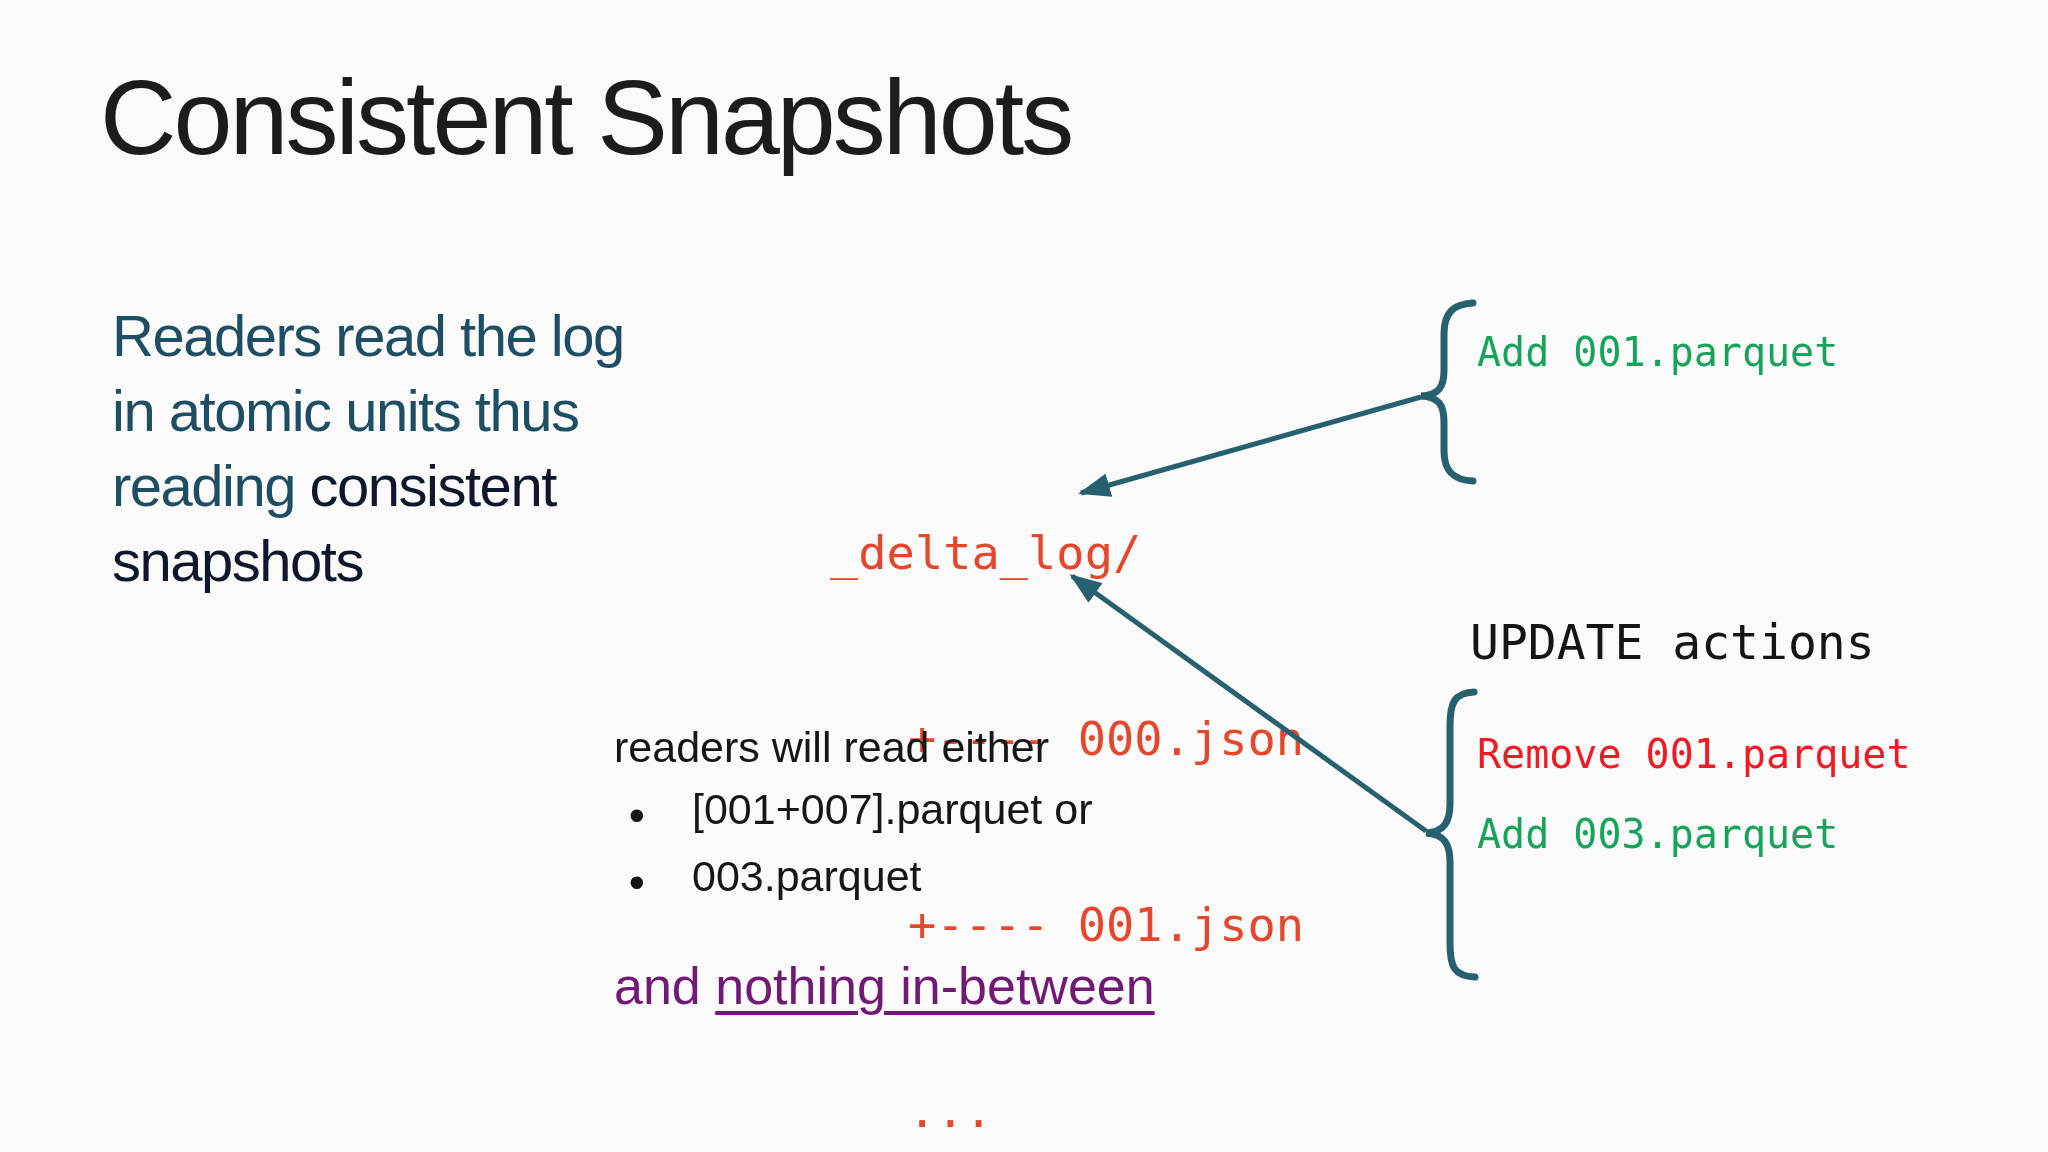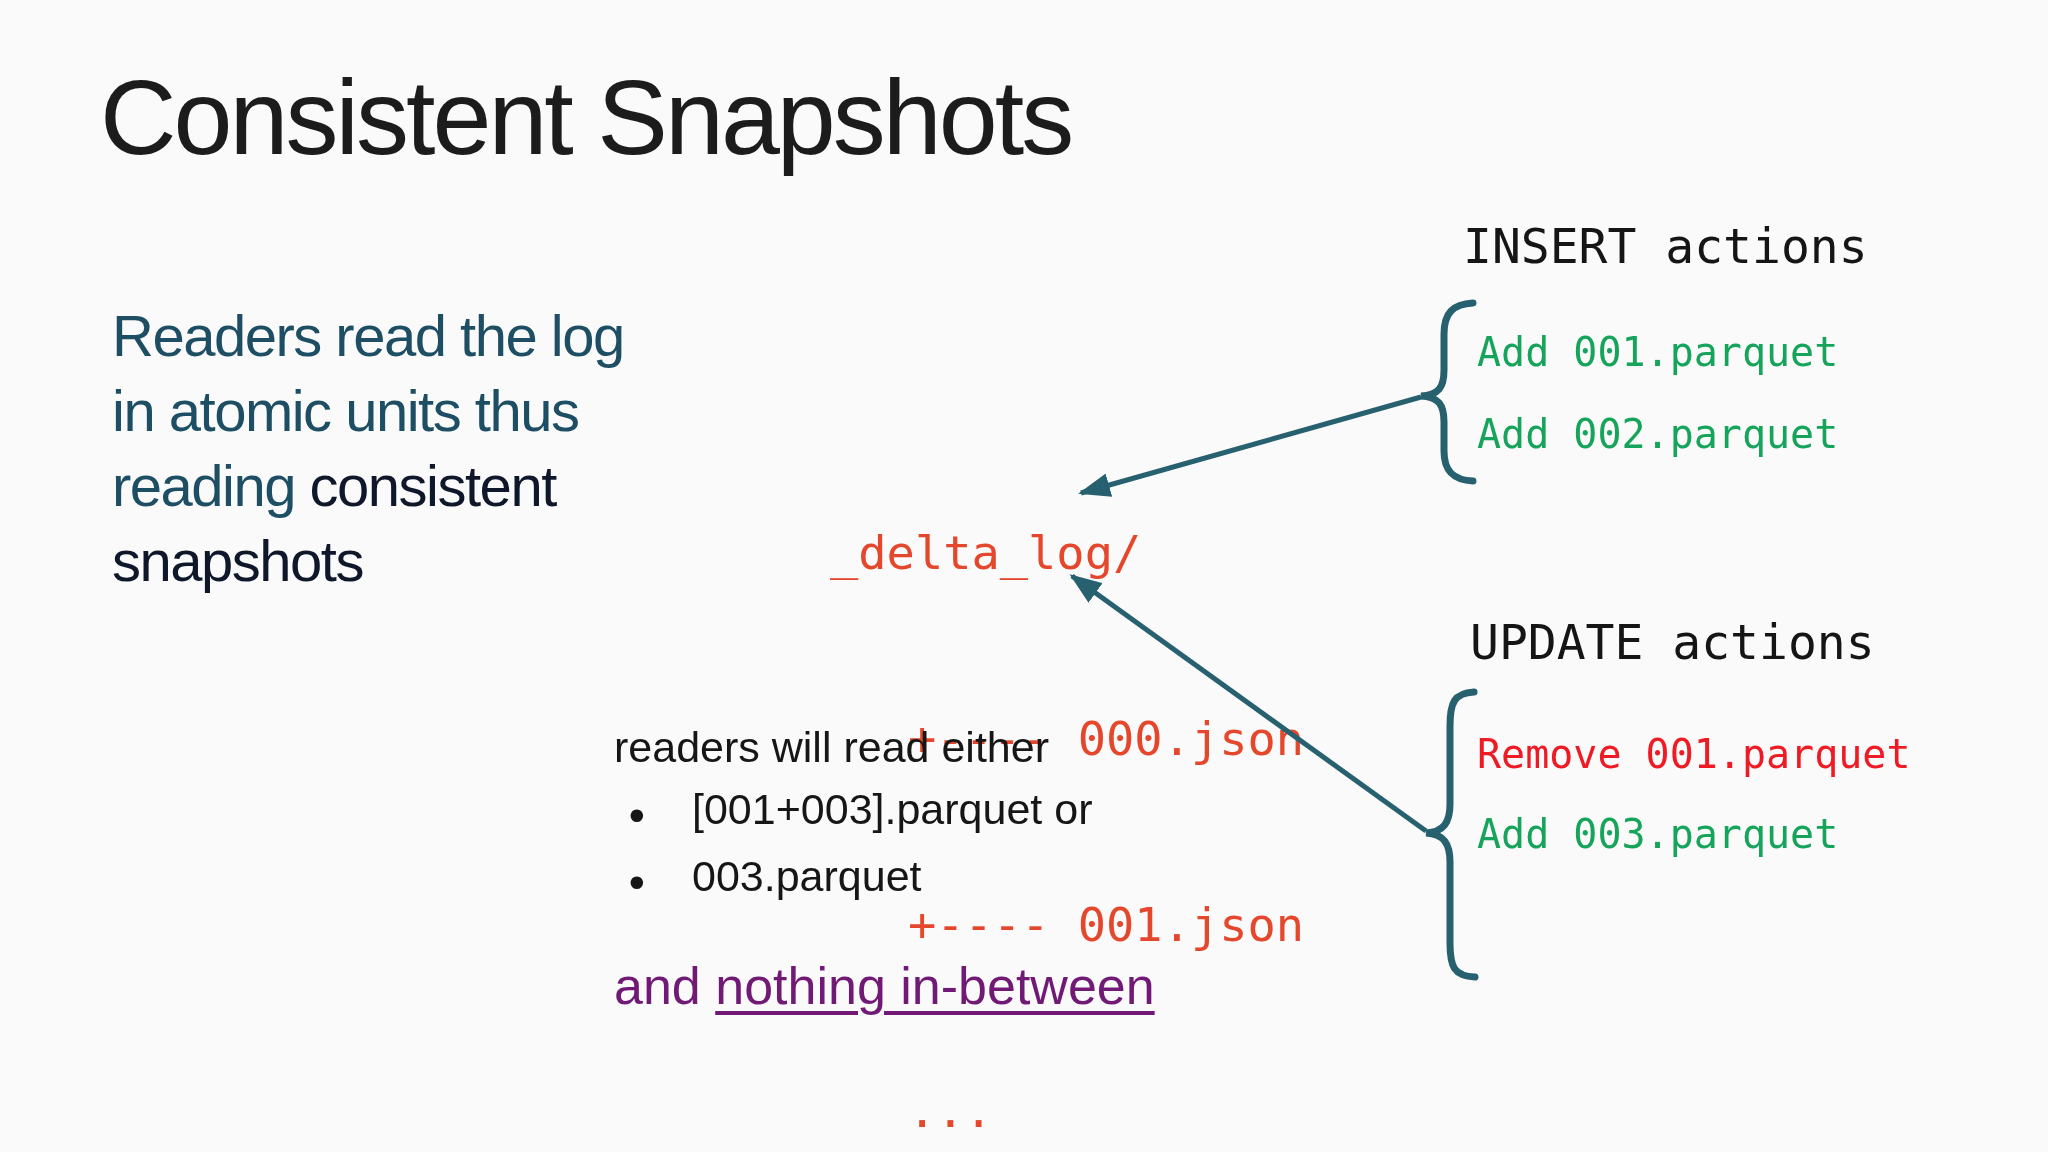--- a/index.html
+++ b/index.html
@@ -117,32 +117,30 @@
 
   <div class="code-block">
     <div class="code-line">_delta_log/</div>
     <div class="code-line indent">+---- 000.json</div>
     <div class="code-line indent">+---- 001.json</div>
     <div class="code-line indent">...</div>
   </div>
 
   <div class="readers-note">
     <div>readers will read either</div>
-    <div><span class="dot">●</span><span>[001+003].parquet or</span></div>
+    <div><span class="dot">●</span><span>[001+007].parquet or</span></div>
     <div><span class="dot">●</span><span>003.parquet</span></div>
   </div>
 
   <div class="nothing-note">
     <span>and </span><span class="underlined">nothing in-between</span>
   </div>
 
-  <div class="group-title insert">INSERT actions</div>
   <div class="action-list insert">
     <div class="action-line green">Add 001.parquet</div>
-    <div class="action-line green">Add 002.parquet</div>
   </div>
 
   <div class="group-title update">UPDATE actions</div>
   <div class="action-list update">
     <div class="action-line red">Remove 001.parquet</div>
     <div class="action-line green">Add 003.parquet</div>
   </div>
 
   <svg class="overlay" width="2048" height="1152" viewBox="0 0 2048 1152">
     <defs>

